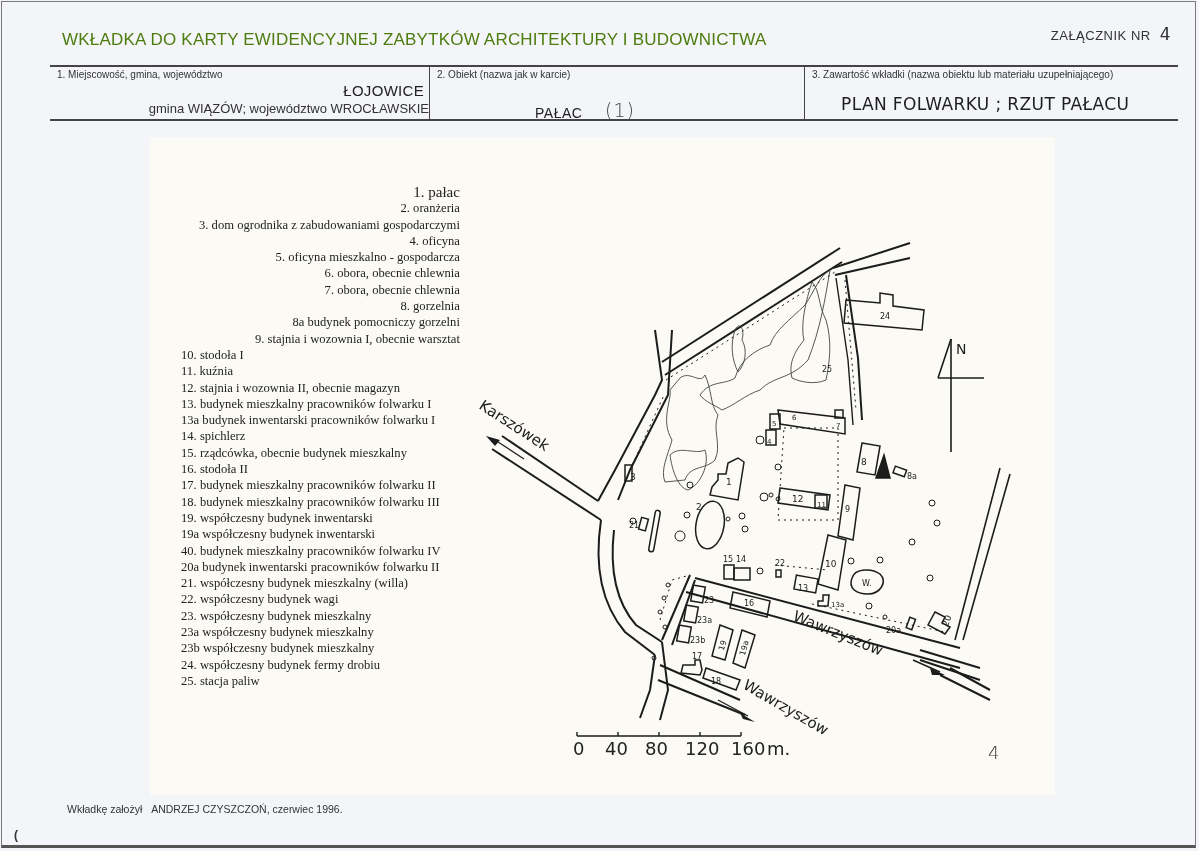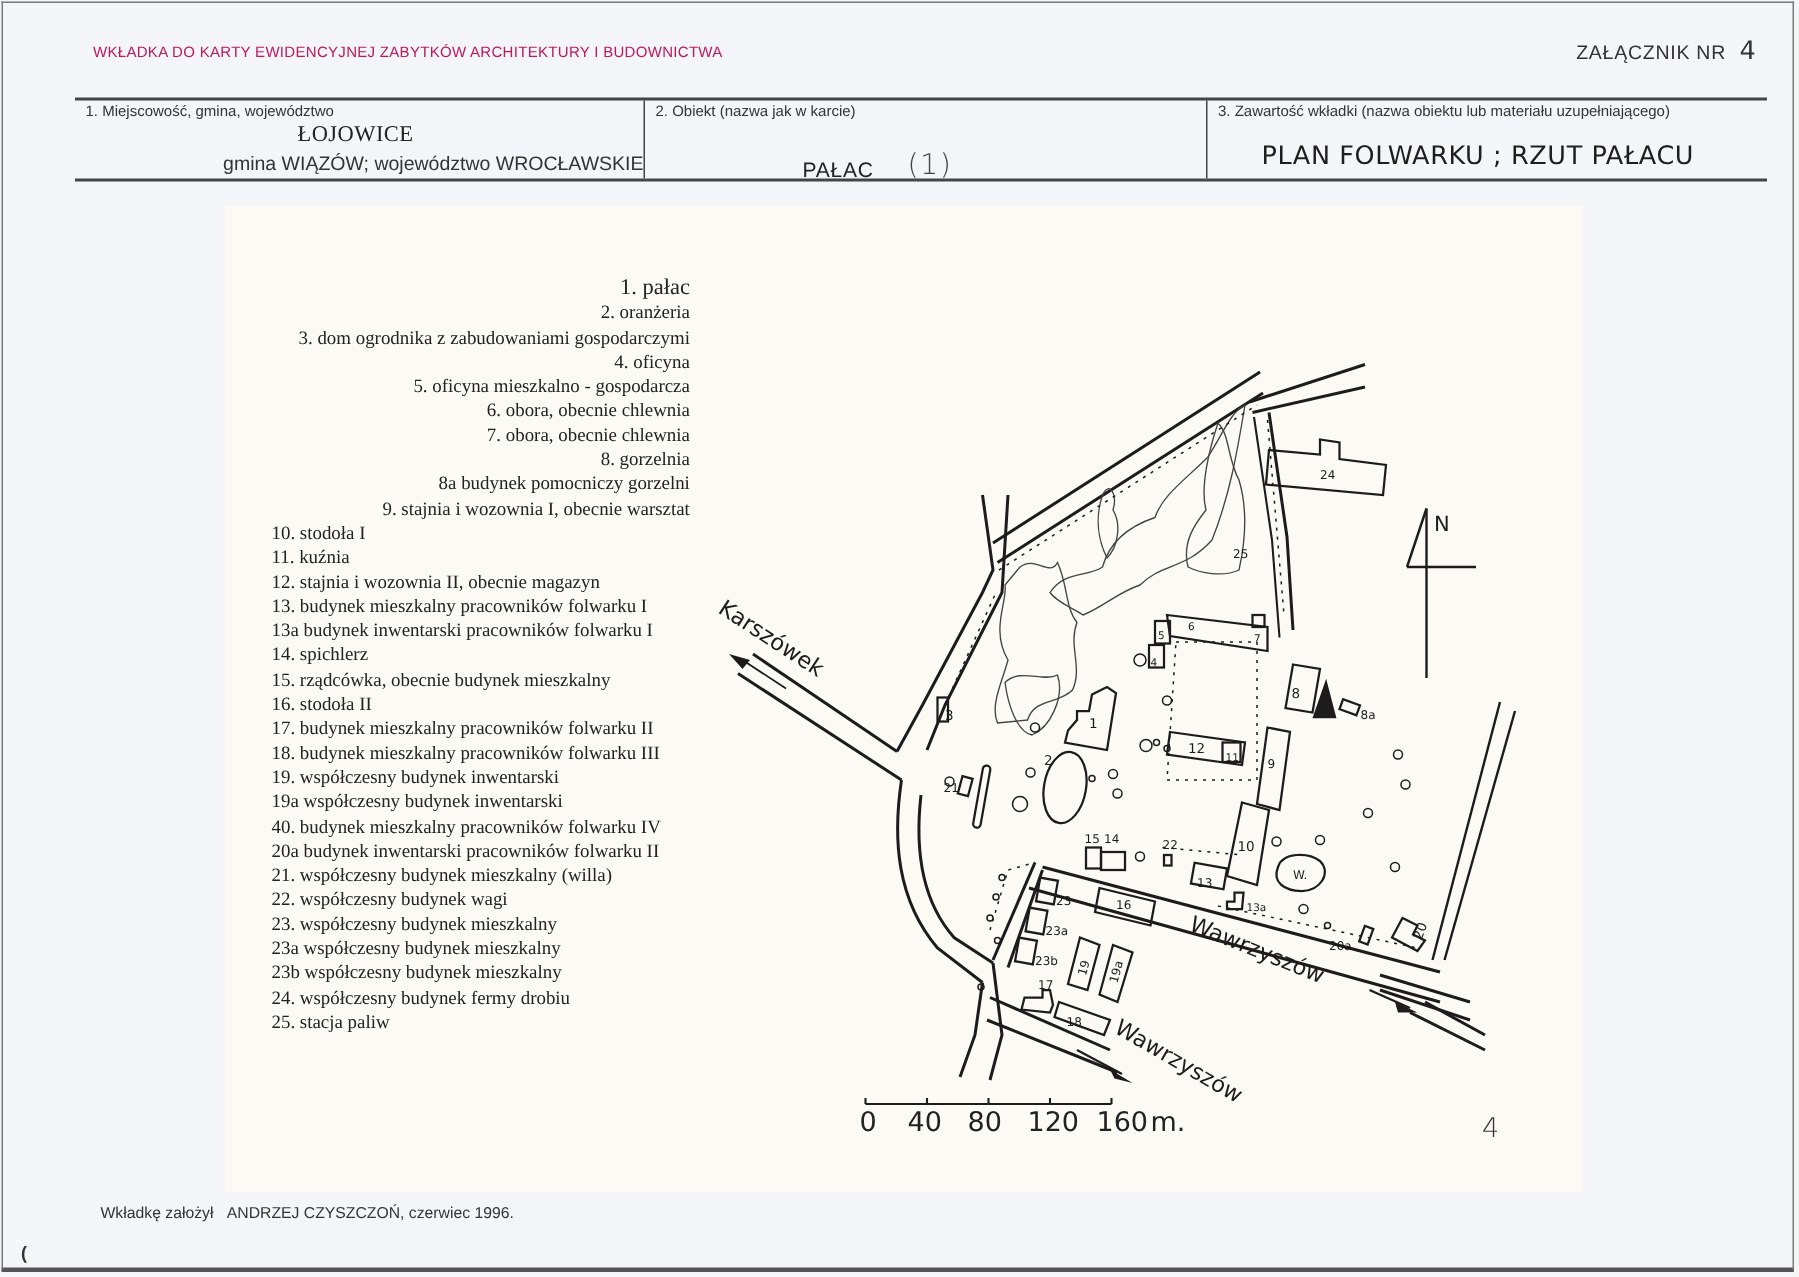--- a/index.html
+++ b/index.html
@@ -10,43 +10,43 @@
     color: #222;
     position: relative;
   }
   .page-border {
     position: absolute; left: 1px; top: 1px; width: 1195px; height: 847px;
     border: 1px solid #7a7a7a; border-bottom: 3px solid #555; box-sizing: border-box;
     pointer-events: none;
   }
   .doc-title {
     position: absolute; left: 62px; top: 30px;
-    font-size: 10px; letter-spacing: 0.2px; color: #be185d; text-align: center;
+    font-size: 17px; letter-spacing: 0.2px; color: #4d7c0f; text-align: center;
   }
   .annex {
     position: absolute; right: 28px; top: 24px; font-size: 13px; color: #333;
     display: flex; align-items: baseline; gap: 9px; letter-spacing: 0.5px;
   }
   .annex .annex-num { font-size: 17px; font-family: "DejaVu Sans", sans-serif; }
   .header-table {
     position: absolute; left: 50px; top: 65px; width: 1128px; height: 56px;
     border-top: 2px solid #444; border-bottom: 2px solid #444;
     display: flex; box-sizing: border-box;
   }
   .hcell { position: relative; box-sizing: border-box; height: 100%; }
   .hcell.c1 { width: 380px; border-right: 1px solid #444; }
   .hcell.c2 { width: 375px; border-right: 1px solid #444; }
   .hcell.c3 { flex: 1; }
   .hlabel {
     position: absolute; left: 7px; top: 2px; font-size: 10px; color: #333;
     white-space: nowrap;
   }
   .c1 .town {
-    position: absolute; left: 0; right: 5px; top: 15px; text-align: center;
-    font-size: 15px; letter-spacing: 0.3px; font-family: Liberation Serif, serif;
+    position: absolute; left: 0; right: 5px; top: 15px; text-align: right;
+    font-size: 15px; letter-spacing: 0.3px;
   }
   .c1 .region {
     position: absolute; left: 0; right: 0; top: 34px; text-align: right;
     font-size: 13px; color: #333;
   }
   .c2 .object {
     position: absolute; left: 105px; top: 38px; font-size: 14px; letter-spacing: 0.5px;
   }
   .c2 .object-no {
     position: absolute; left: 175px; top: 32px; font-size: 19px;

